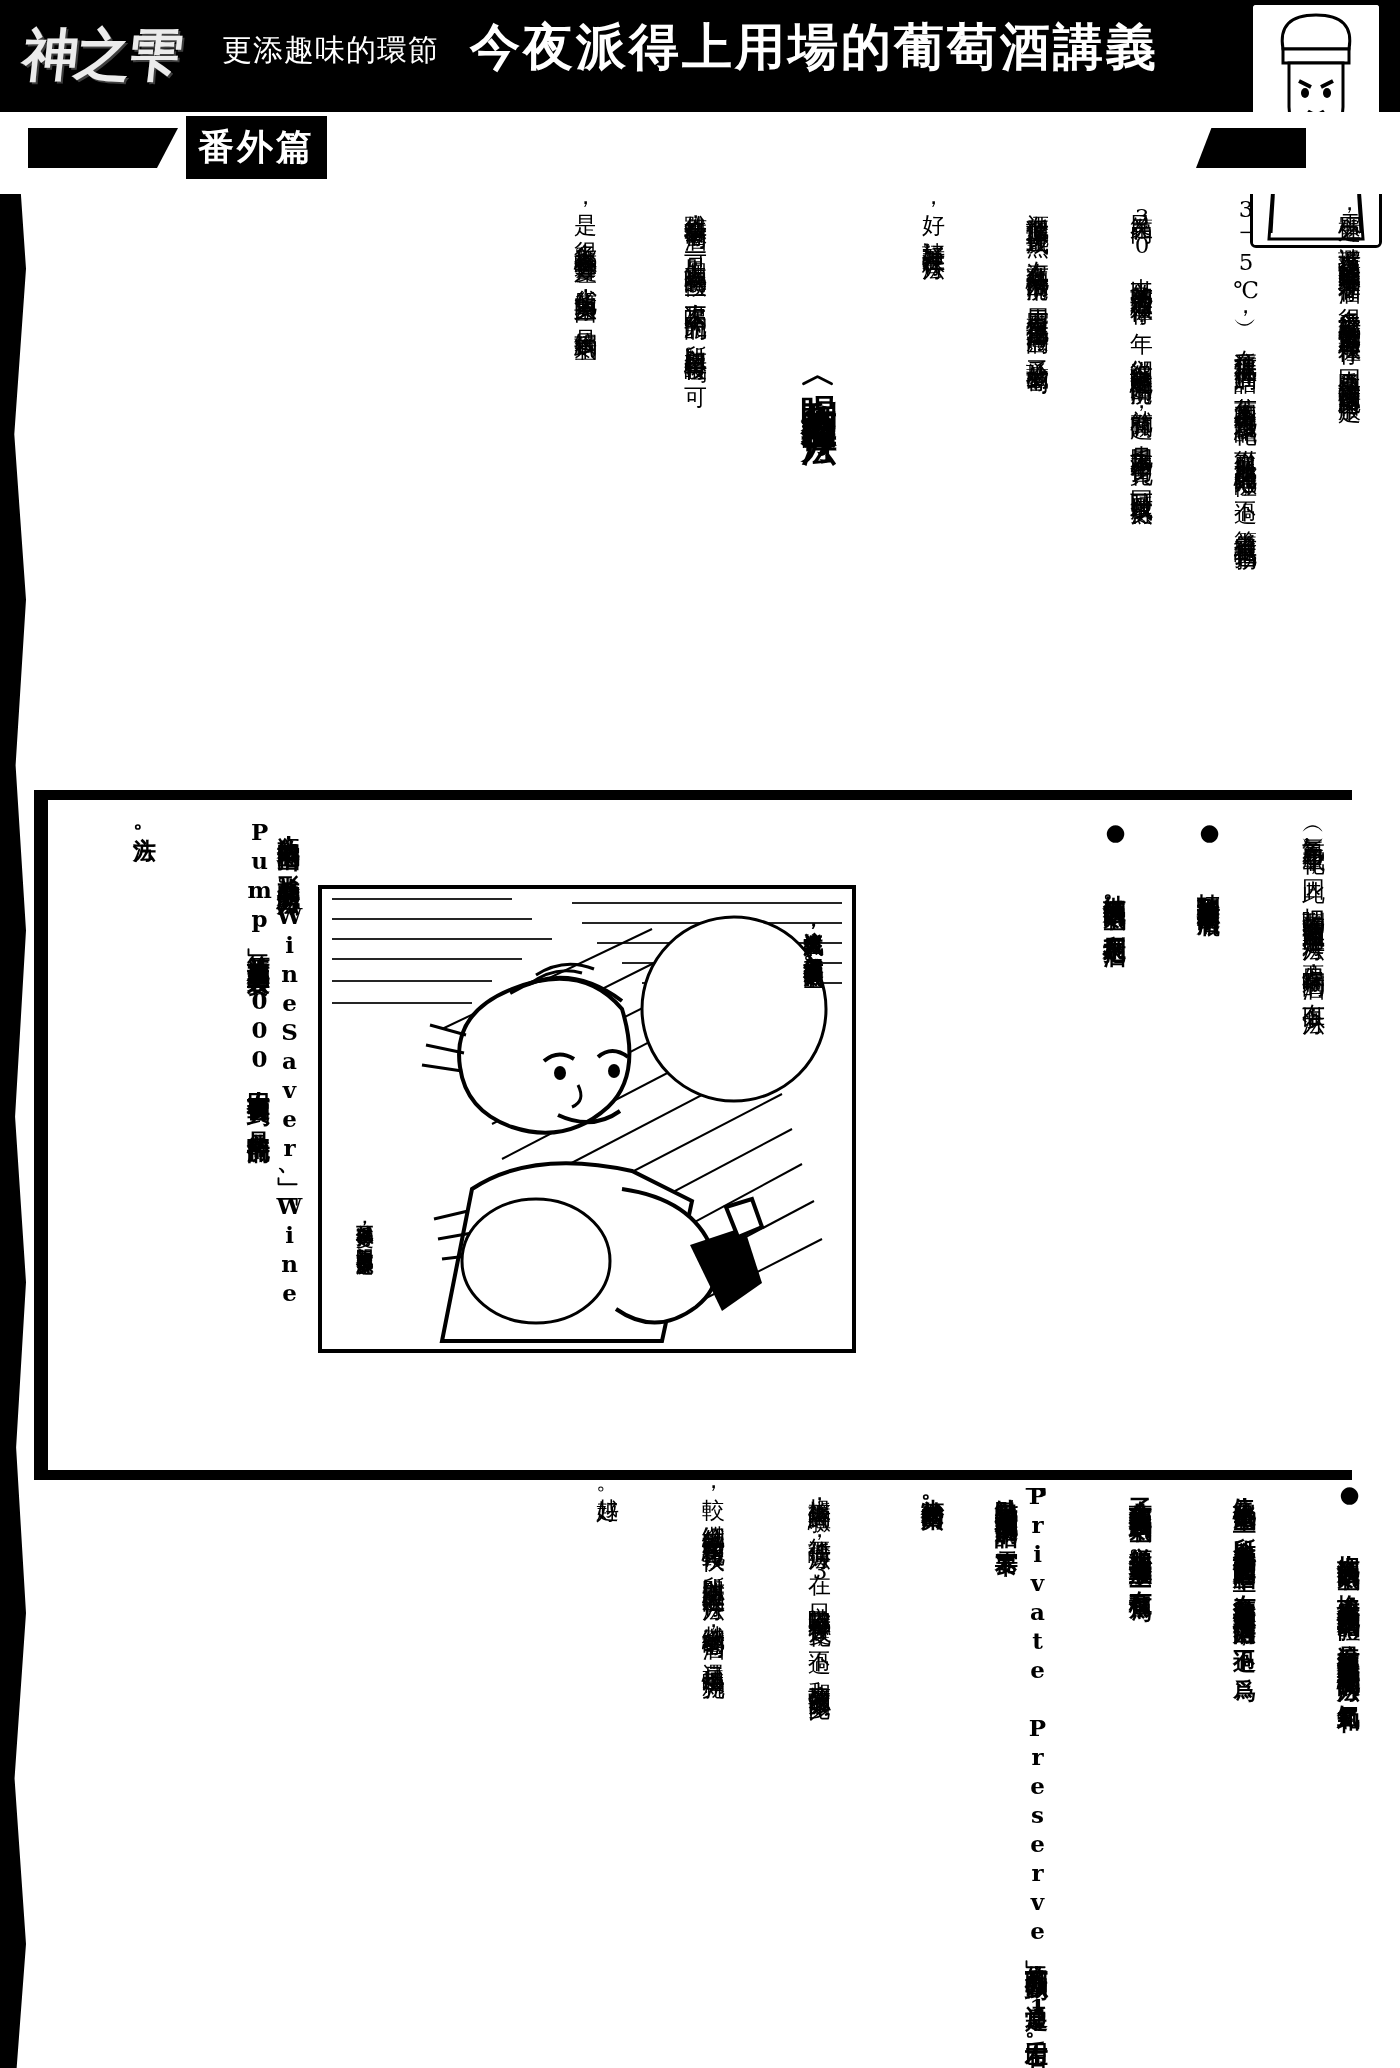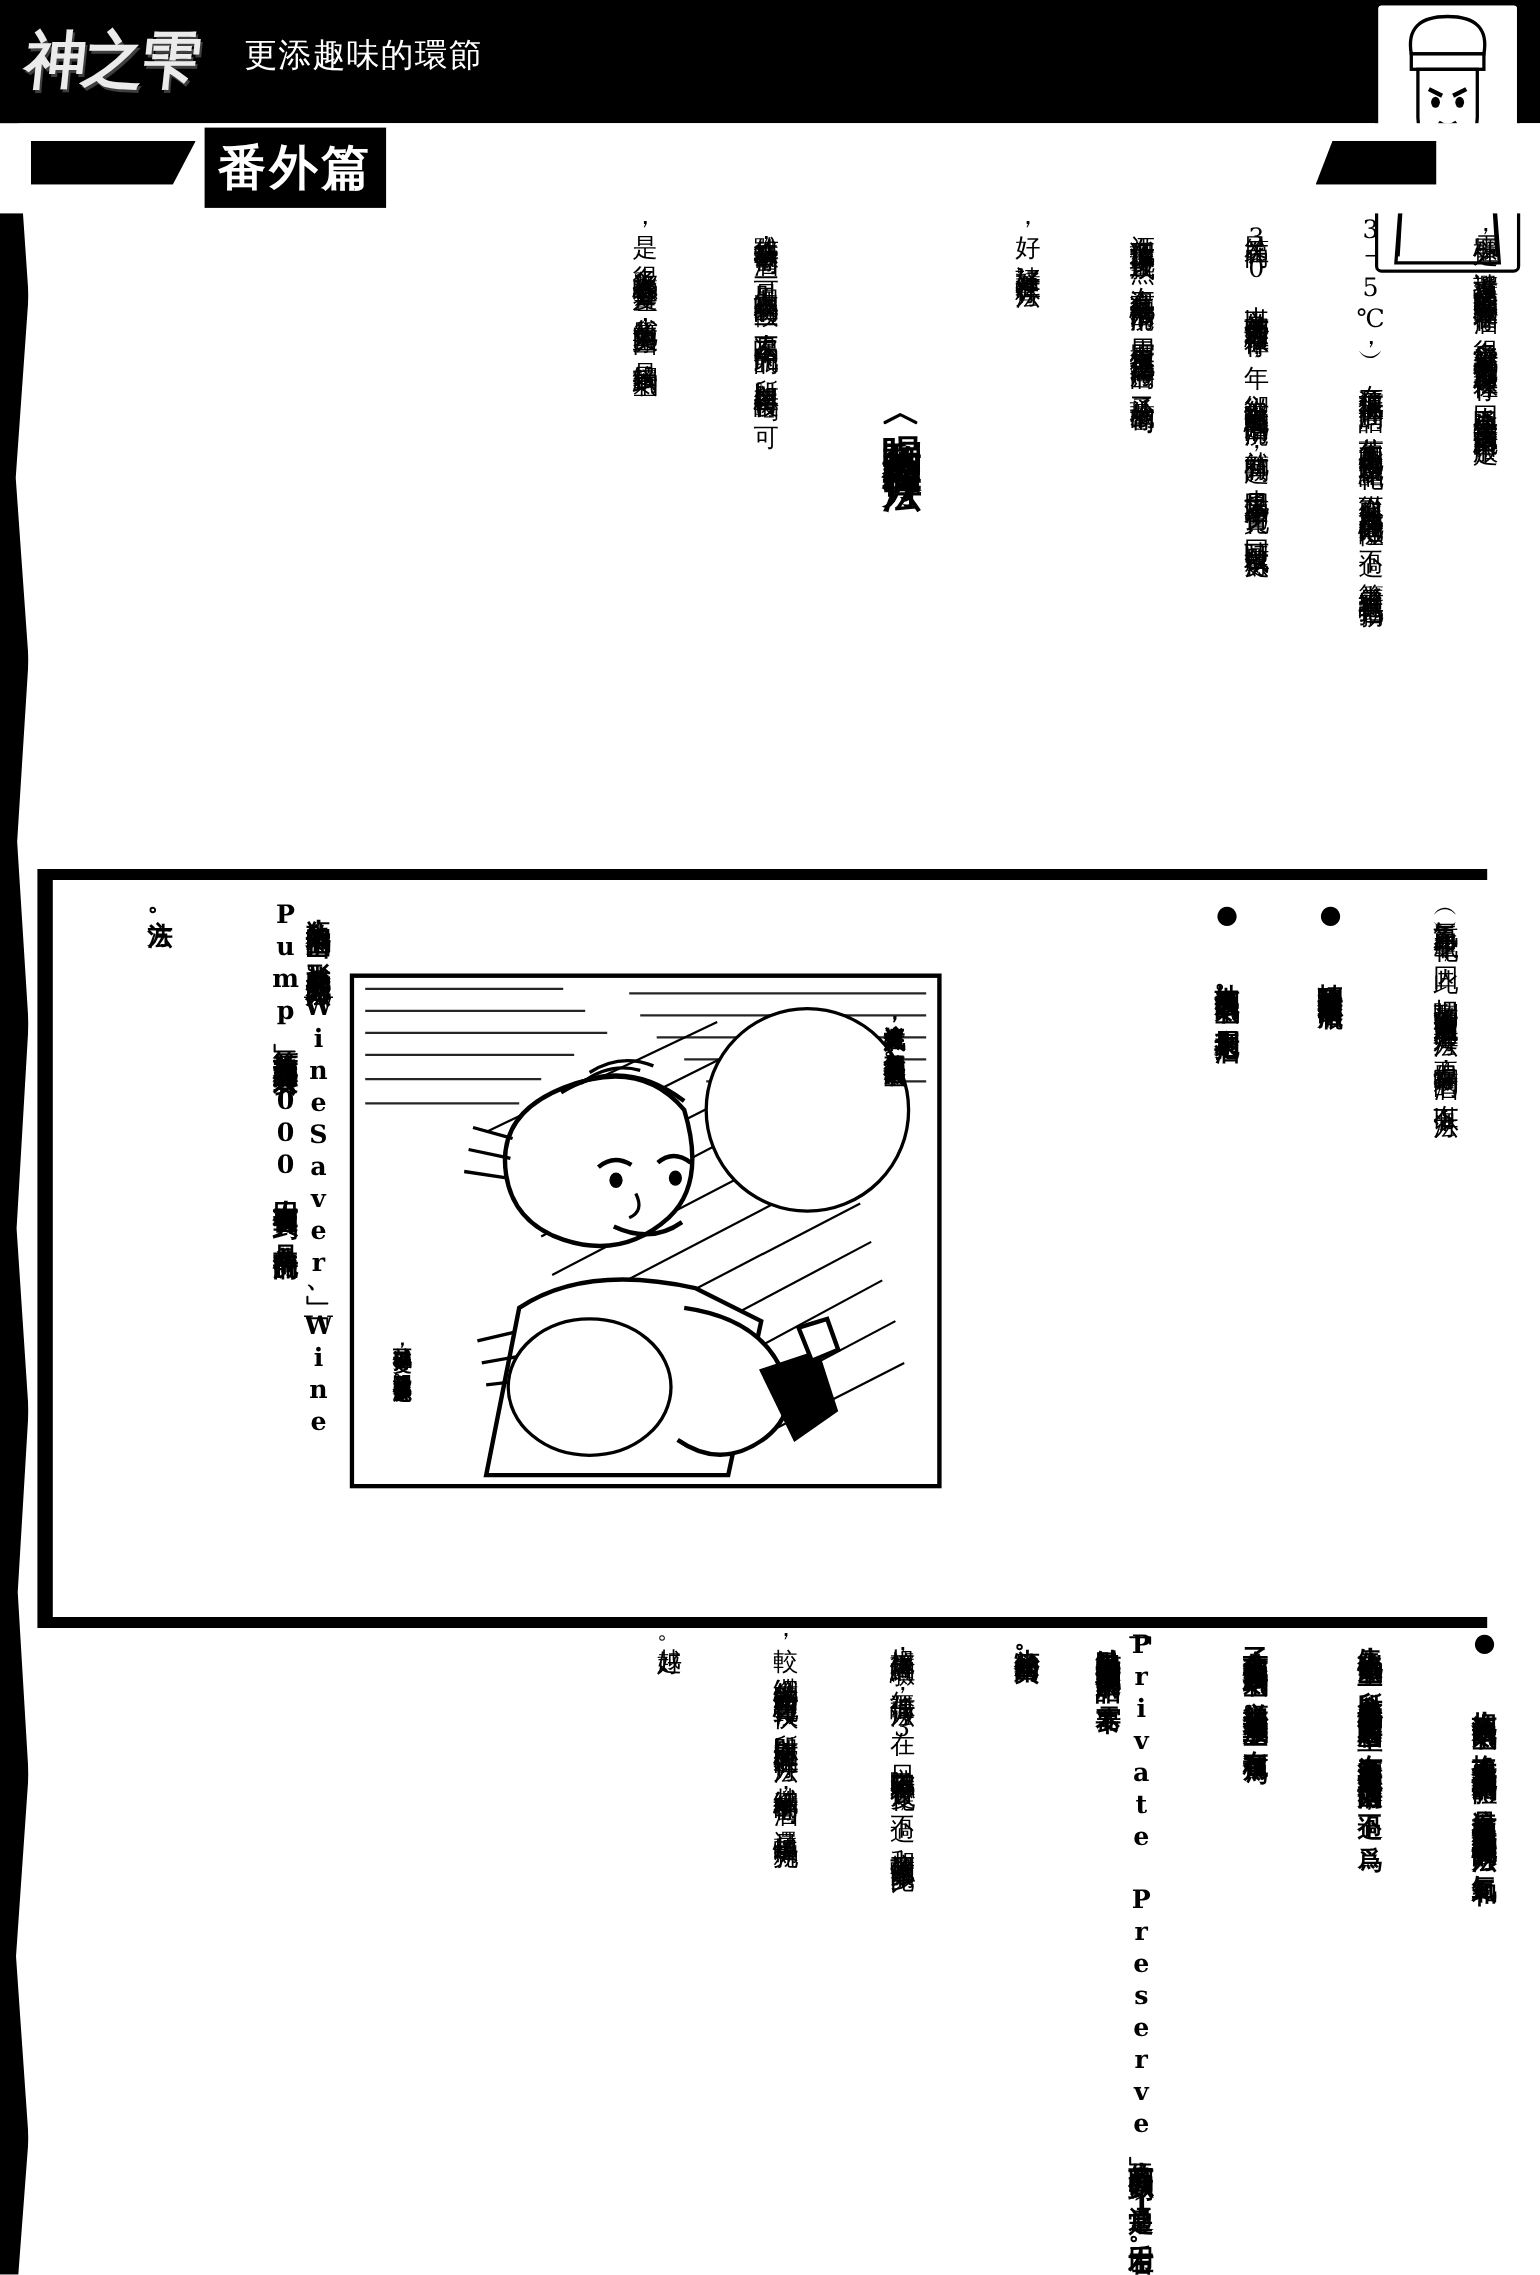--- a/index.html
+++ b/index.html
@@ -47,21 +47,21 @@
   .chef svg{display:block}
 
   
   .titlerow{position:absolute;left:0;top:112px;width:1400px;height:82px;background:#fff;}
   .blk-left{position:absolute;left:28px;top:16px;width:150px;height:40px;background:#000;
     clip-path:polygon(0 0,100% 0,86% 100%,0 100%);}
   .blk-right{position:absolute;left:1196px;top:16px;width:110px;height:40px;background:#000;
     clip-path:polygon(14% 0,100% 0,100% 100%,0 100%);}
   .badge{
     position:absolute;left:186px;top:4px;background:#000;color:#fff;
-    font-size:44px;font-weight:bold;padding:7px 12px;letter-spacing:3px;
+    font-size:36px;font-weight:bold;padding:7px 12px;letter-spacing:3px;
   }
   .title-main{
     position:absolute;left:348px;top:-4px;
     font-size:56px;font-weight:bold;letter-spacing:2px;color:#000;
   }
 
   
   .vcol{
     writing-mode:vertical-rl;
     text-orientation:upright;
@@ -122,20 +122,21 @@
 
 <div class="page">
 
   <div class="edge"></div>
 
   <div class="header">
     <div class="logo-box">
       <span class="logo-text">神之雫</span>
     </div>
     <div class="header-sub">更添趣味的環節</div>
+    <div class="header-main">今夜派得上用場的葡萄酒講義</div>
   </div>
 
   <div class="chef">
     <svg viewBox="0 0 126 240" width="126" height="240">
       <rect x="0" y="0" width="126" height="240" fill="#fff"></rect>
 
       <path d="M30 44 q-6 -34 33 -34 q39 0 33 34 z" fill="#fff" stroke="#000" stroke-width="3"></path>
       <rect x="30" y="44" width="66" height="14" fill="#fff" stroke="#000" stroke-width="3"></rect>
 
       <path d="M36 58 h54 v44 q0 22 -27 22 q-27 0 -27 -22 z" fill="#fff" stroke="#000" stroke-width="3"></path>

